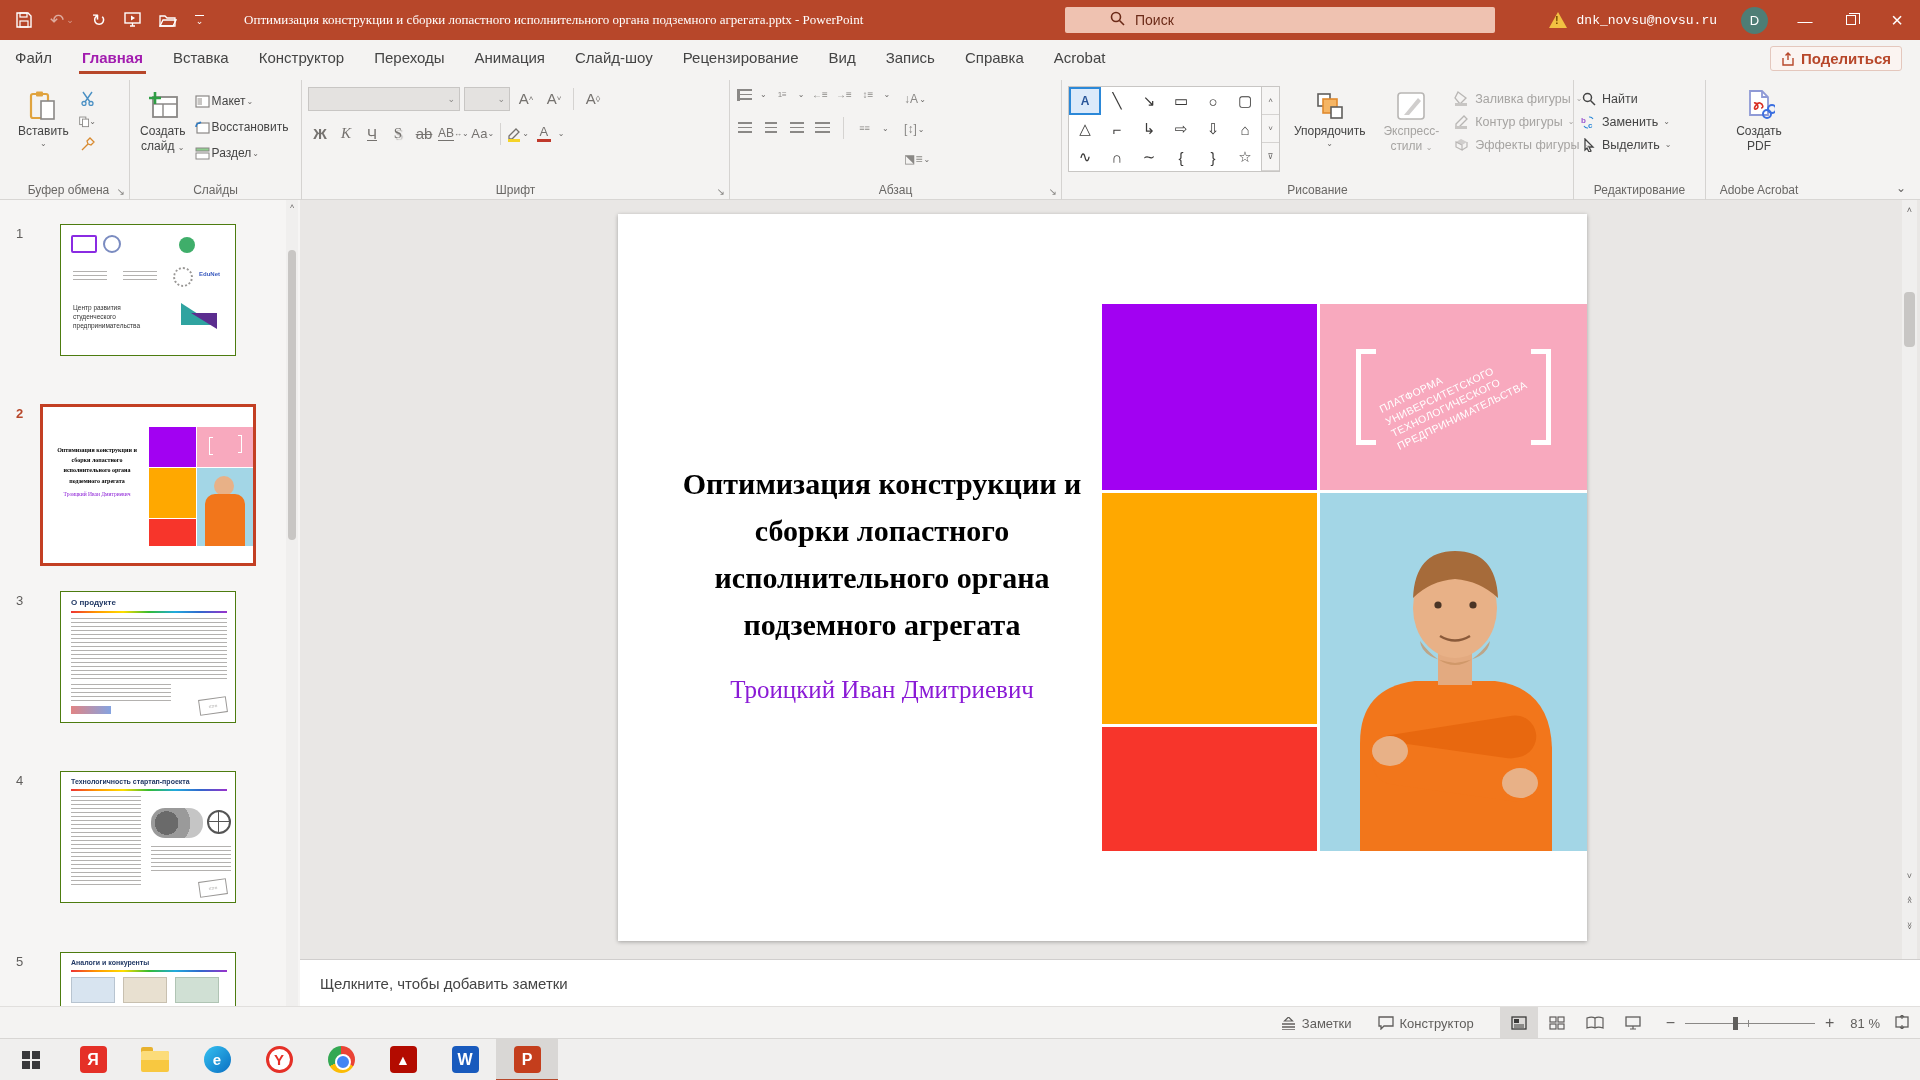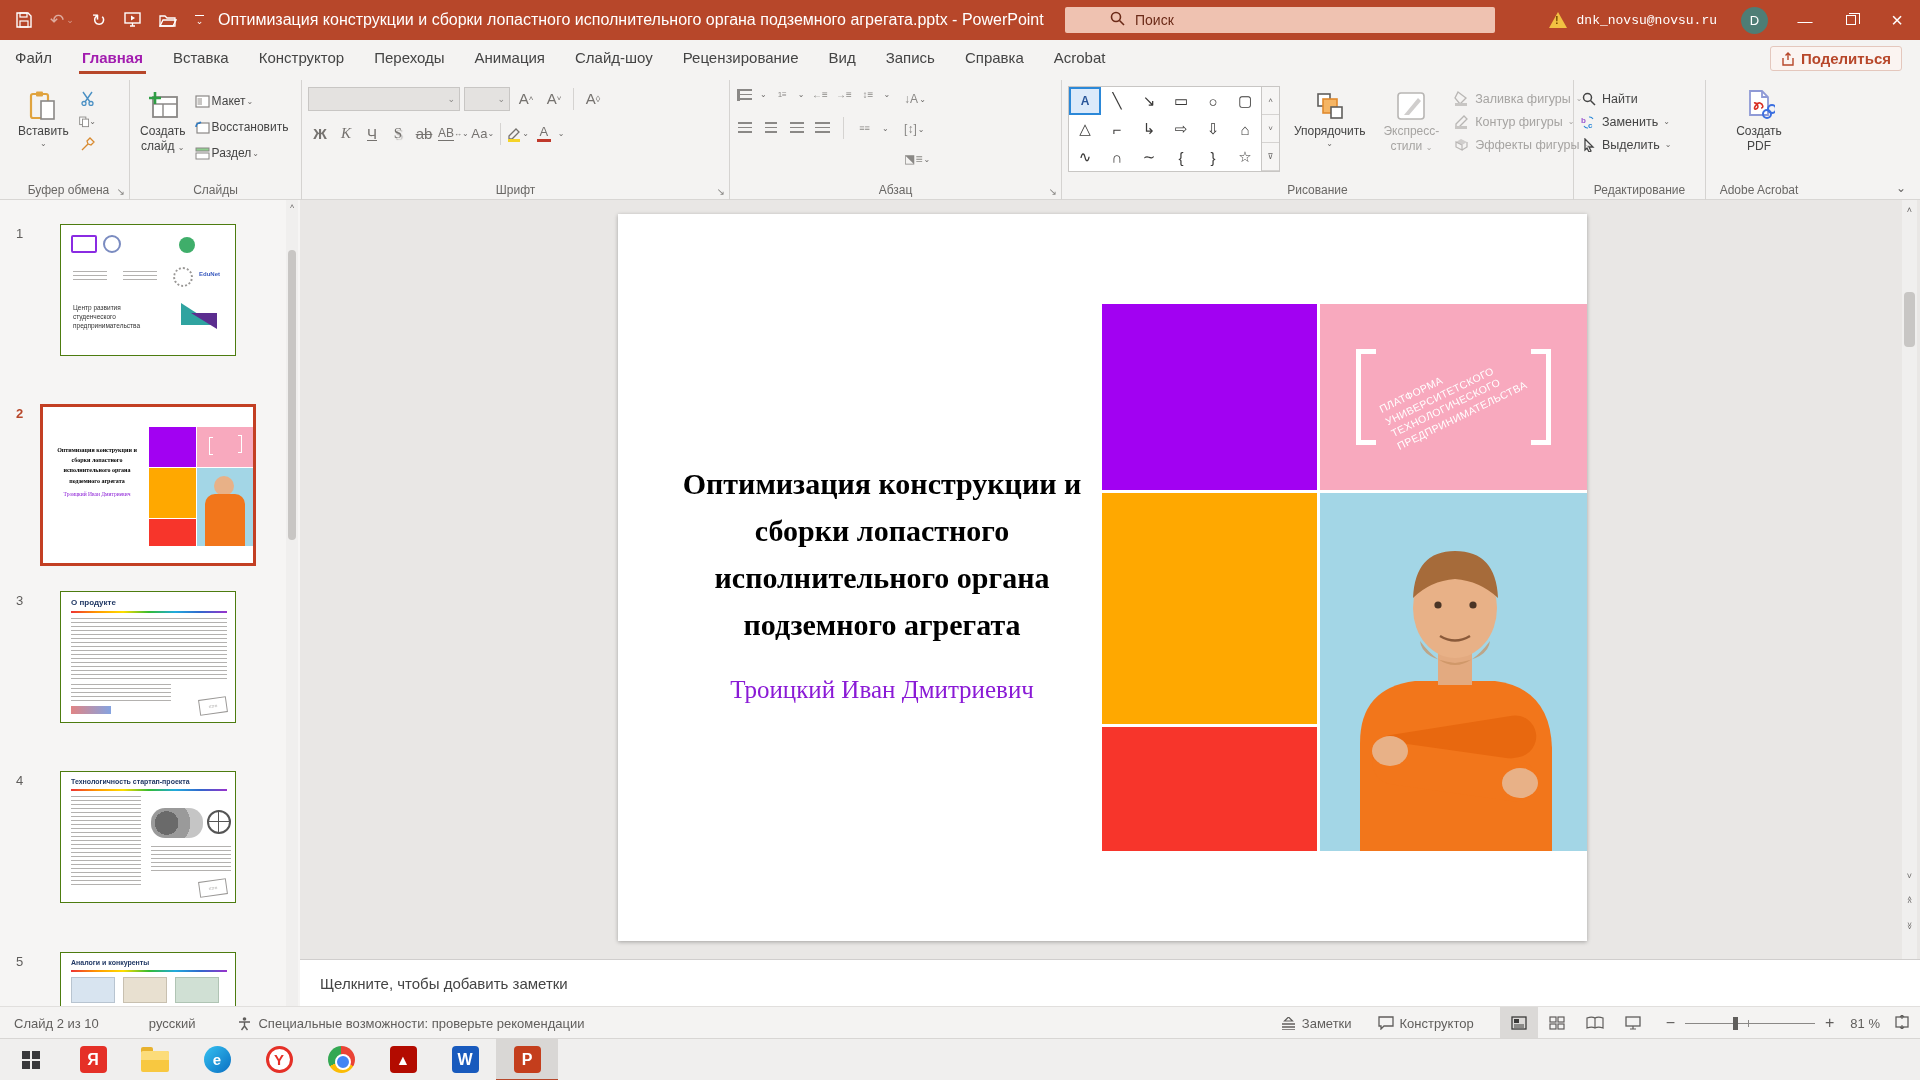--- a/index.html
+++ b/index.html
@@ -8,21 +8,21 @@
   .abs { position:absolute; }
 
   
   .titlebar { position:absolute; left:0; top:0; width:1920px; height:40px;
     background:#B7472A; color:#fff; display:flex; align-items:center; }
   .qat { display:flex; align-items:center; gap:18px; margin-left:16px; }
   .qat .qbtn { display:flex; align-items:center; color:#fff; font-size:17px; line-height:1; cursor:default; }
   .qbtn svg { display:block; }
   .qat .dim { opacity:.55; }
   .tiny-chev { font-size:9px; margin-left:2px; opacity:.8; }
-  .doc-title { margin-left:14px; font-size:16px; white-space:nowrap; }
+  .doc-title { margin-left:40px; font-size:13px; white-space:nowrap;font-family:Liberation Serif, serif; }
   .tb-search { position:absolute; left:1065px; top:7px; width:430px; height:26px;
     background:#efc2b1; border-radius:2px; display:flex; align-items:center; color:#6b2a18; }
   .tb-search .mag { margin:0 10px 0 45px; }
   .tb-search span { font-size:14px; }
   .tb-right { position:absolute; right:0; top:0; height:40px; display:flex; align-items:center; }
   .warn-tri { width:0; height:0; border-left:9px solid transparent; border-right:9px solid transparent;
     border-bottom:16px solid #f2c142; position:relative; margin-right:10px; }
   .warn-tri::after { content:"!"; position:absolute; left:-2.5px; top:2px; font-size:11px; font-weight:bold; color:#7a4a00; }
   .tb-email { font-size:13px; margin-right:24px;font-family:Liberation Mono, monospace; }
   .tb-avatar { width:27px; height:27px; border-radius:50%; background:#4e7d75; color:#fff;
@@ -659,31 +659,20 @@
     <div class="vbtn" style="top:690px;font-size:8px;line-height:3px;">˄<br>˄</div>
     <div class="vbtn" style="top:716px;font-size:8px;line-height:3px;">˅<br>˅</div>
   </div>
 </div>
 
 <div class="notesbar">
   <span>Щелкните, чтобы добавить заметки</span>
 </div>
 
 <div class="statusbar">
-  <div class="sb-left">
-    <span class="sb-item" style="margin-left:14px;">Слайд 2 из 10</span>
-    <span class="sb-item" style="margin-left:24px;">русский</span>
-    <span class="sb-item" style="margin-left:16px;">
-      <svg width="15" height="15" viewBox="0 0 15 15">
-          <circle cx="7.5" cy="3" r="1.8" fill="#605e5c"></circle>
-          <path d="M2 6h11M7.5 6v4M7.5 10l-3 4M7.5 10l3 4" fill="none" stroke="#605e5c" stroke-width="1.4"></path>
-        </svg>
-      <span>Специальные возможности: проверьте рекомендации</span>
-    </span>
-  </div>
   <div class="sb-right">
     <span class="sb-item">
       <svg width="15" height="13" viewBox="0 0 15 13">
           <path d="M7.5 0l4 4h-8z" fill="none" stroke="#605e5c" stroke-width="1.2"></path>
           <path d="M1 7h13M1 10h13M1 13h13" stroke="#605e5c" stroke-width="1.3"></path>
         </svg>
       <span>Заметки</span>
     </span>
     <span class="sb-item">
       <svg width="16" height="14" viewBox="0 0 16 14">

